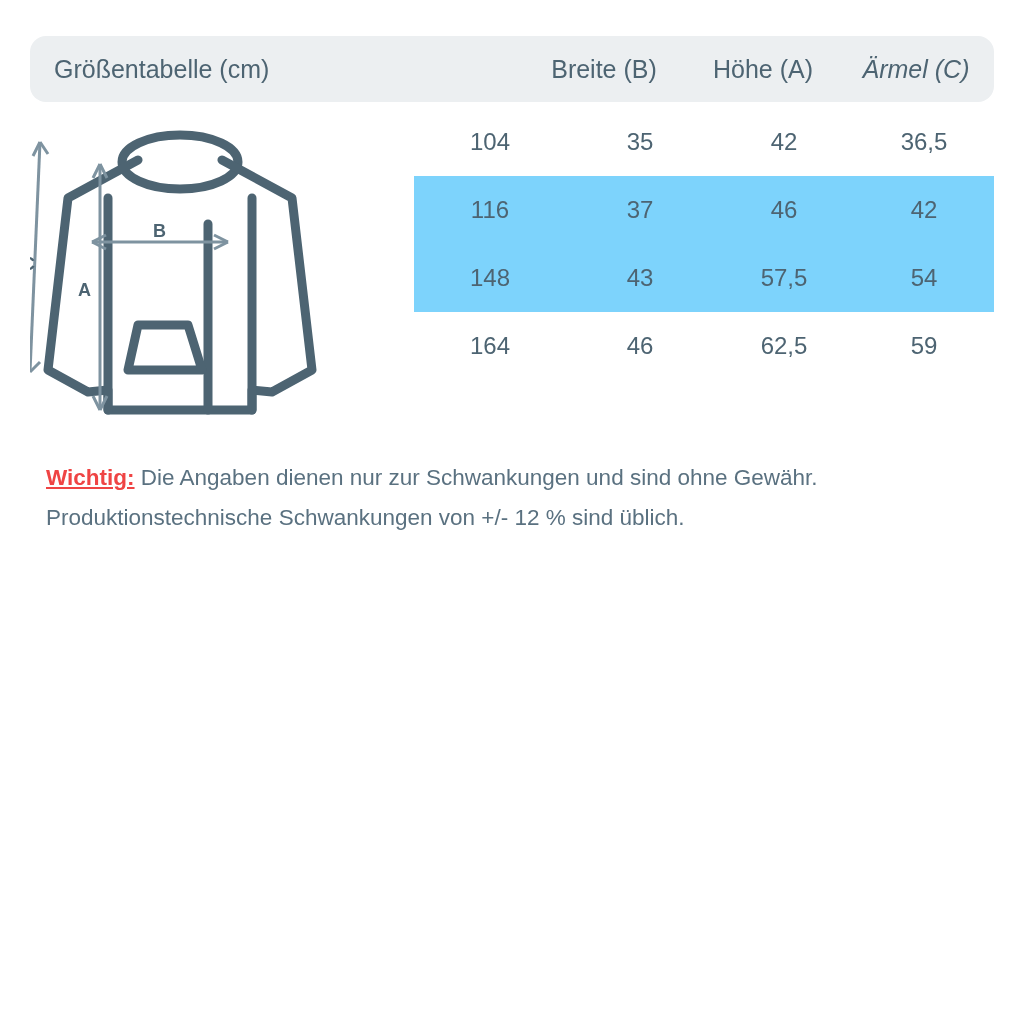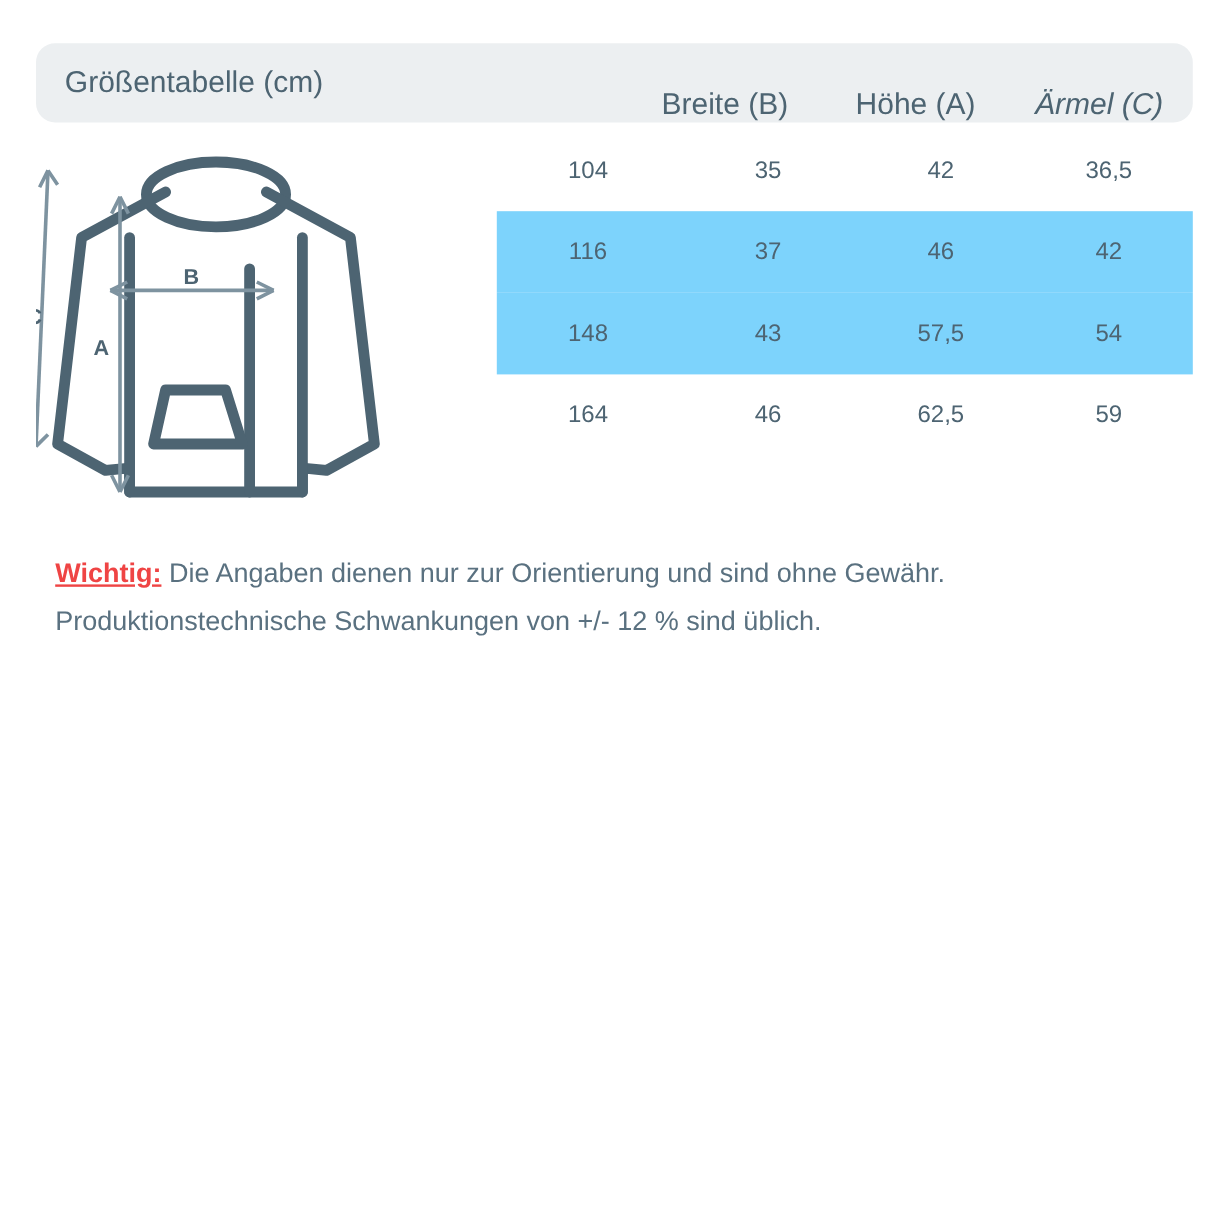--- a/index.html
+++ b/index.html
@@ -39,21 +39,21 @@
     padding-left: 24px;
     white-space: nowrap;
     flex: 0 0 auto;
   }
   .header-cols {
     position: absolute;
     right: 0px;
     top: 0;
     height: 66px;
     display: flex;
-    align-items: flex-end;
+    align-items: center;
   }
   .header-col {
     font-size: 25px;
     color: #4d6472;
     text-align: center;
     white-space: nowrap;
   }
   .hc-b { width: 168px; }
   .hc-a { width: 150px; }
   .hc-c { width: 156px; font-style: italic; }
@@ -67,21 +67,21 @@
   }
   .row {
     display: flex;
     align-items: center;
     height: 68px;
   }
   .row.alt {
     background: #7dd3fc;
   }
   .cell {
-    font-size: 20px;
+    font-size: 24px;
     color: #4d6472;
     text-align: center;
   }
   .c-size  { width: 152px; }
   .c-b     { width: 148px; }
   .c-a     { width: 140px; }
   .c-c     { width: 140px; text-align: center; }
 
   
   .note {
@@ -148,21 +148,21 @@
     <div class="row">
       <div class="cell c-size">164</div>
       <div class="cell c-b">46</div>
       <div class="cell c-a">62,5</div>
       <div class="cell c-c">59</div>
     </div>
 
   </div>
 
   <div class="note">
-    <b>Wichtig:</b><span> Die Angaben dienen nur zur Orientierung und sind ohne Gewähr.</span><br>
+    <b>Wichtig:</b><span> Die Angaben dienen nur zur Schwankungen und sind ohne Gewähr.</span><br>
     <span>Produktionstechnische Schwankungen von +/- 12 % sind üblich.</span>
   </div>
 
   <div class="illustration">
     <svg width="400" height="320" viewBox="0 0 400 320" xmlns="http://www.w3.org/2000/svg">
       <g fill="none" stroke="#4d6472" stroke-width="9" stroke-linejoin="round" stroke-linecap="round">
 
         <ellipse cx="150" cy="42" rx="58" ry="27"></ellipse>
 
         <path d="M 108 40

